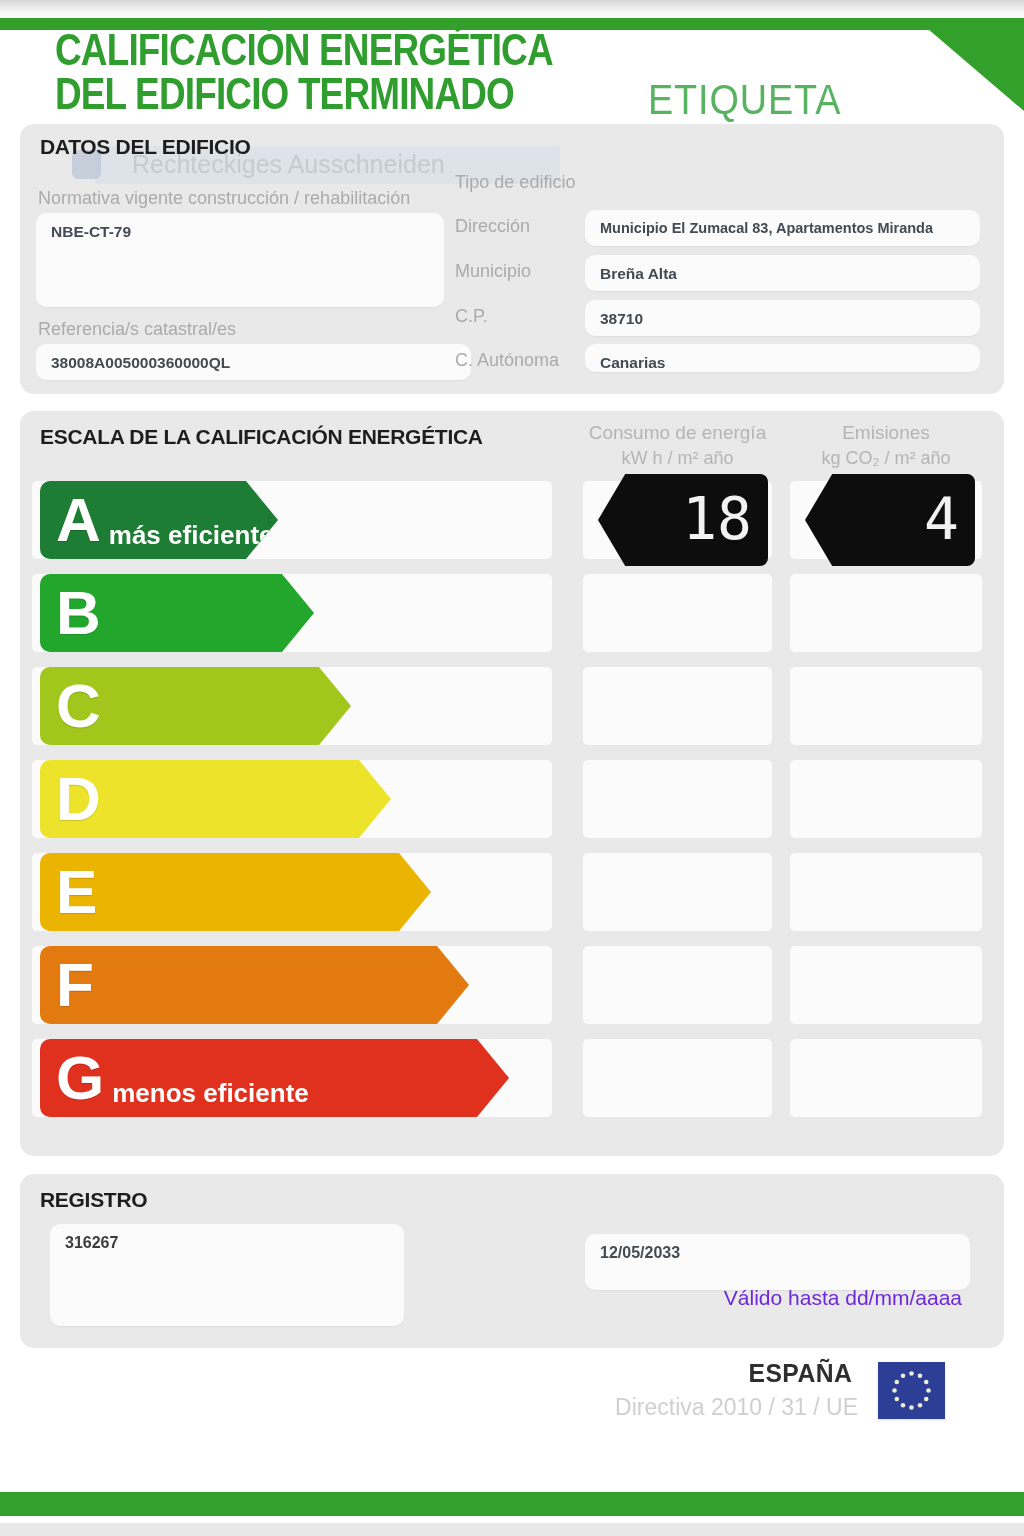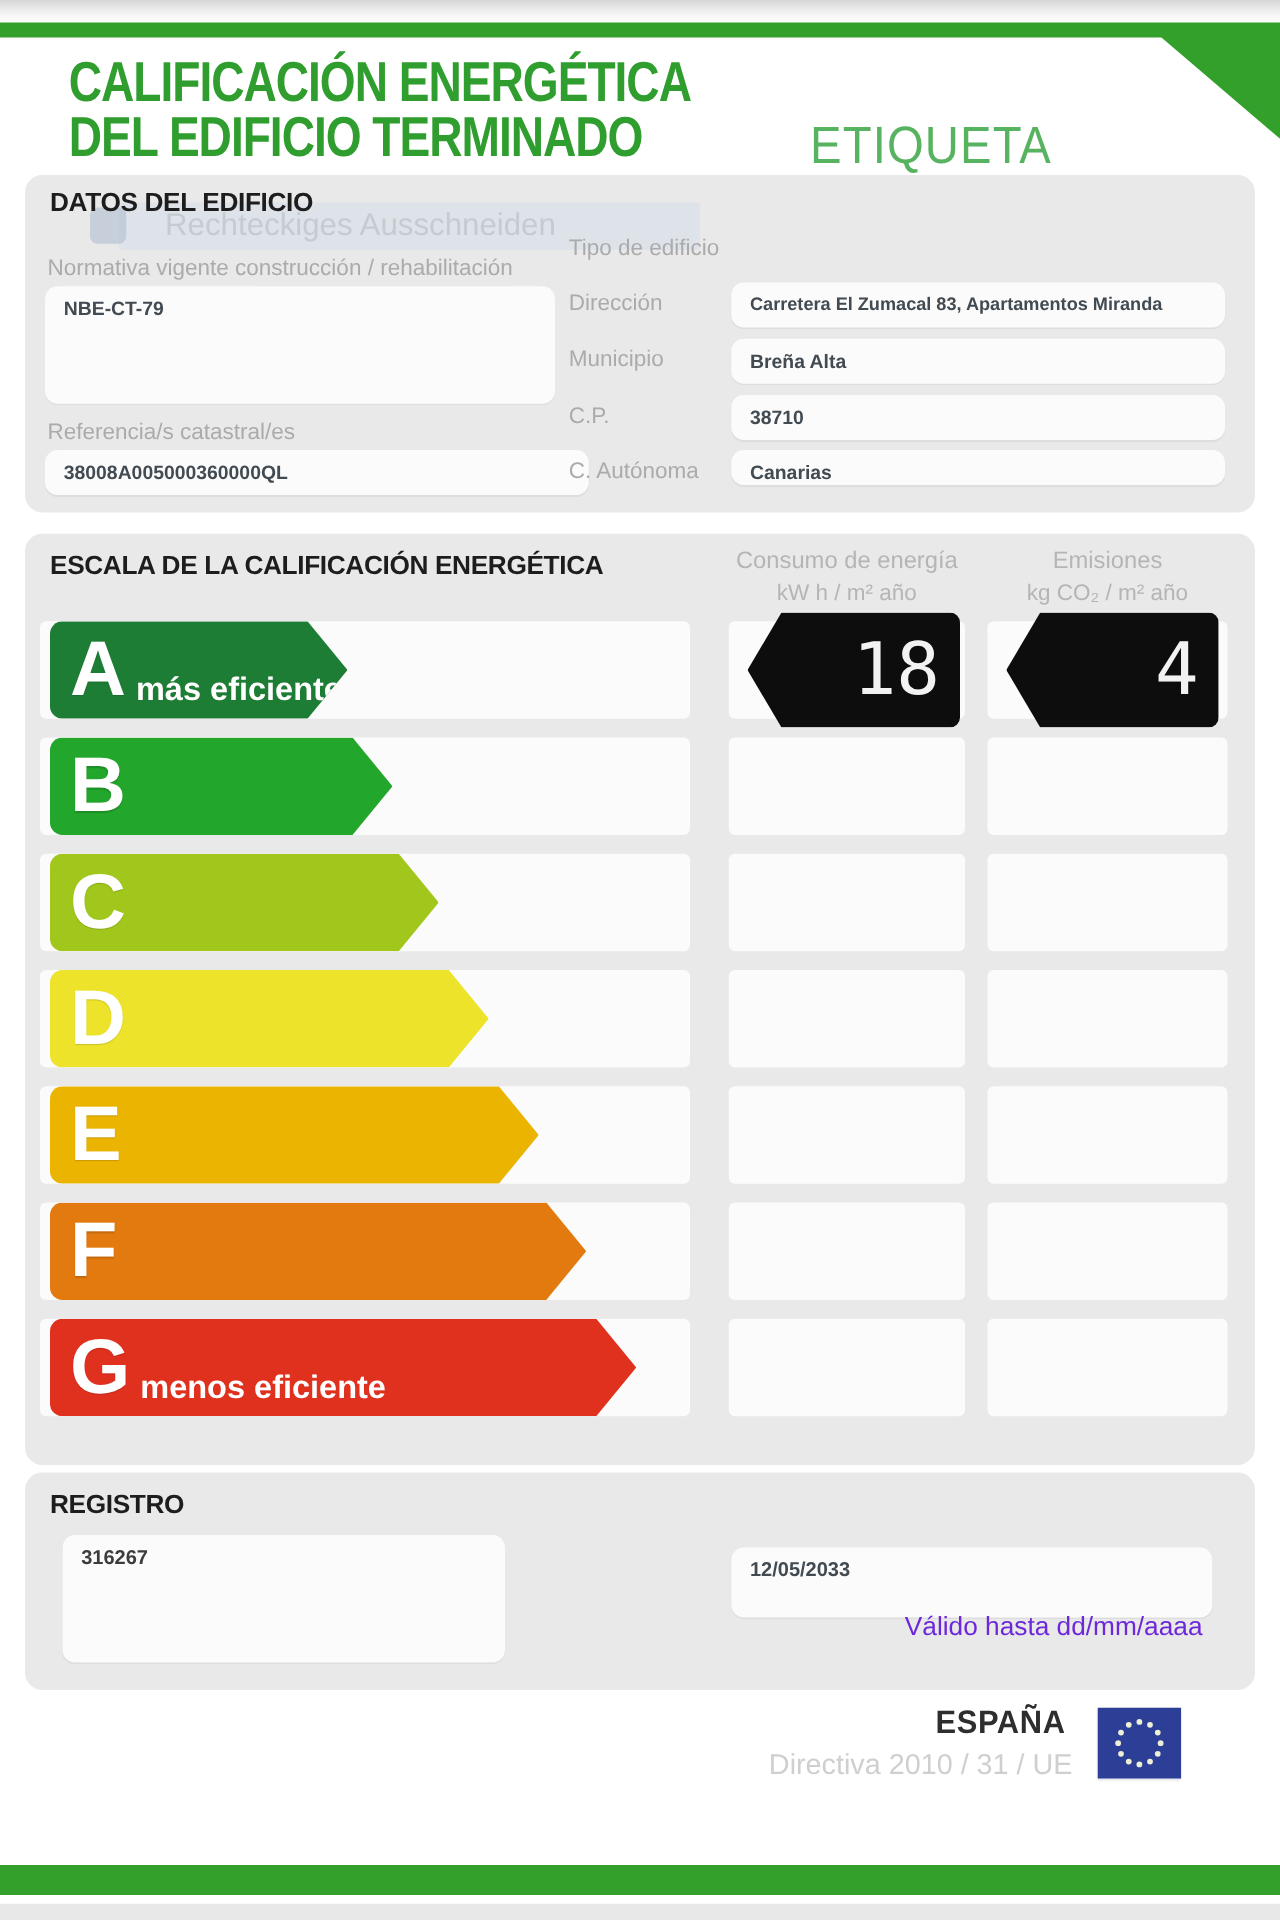--- a/index.html
+++ b/index.html
@@ -8,21 +8,21 @@
     position:relative; width:1024px; height:1536px; overflow:hidden;
     background:#fff; font-family:"Liberation Sans", sans-serif; color:#333;
   }
   
   .top-gradient { position:absolute; top:0; left:0; right:0; height:17px;
     background:linear-gradient(180deg,#d6d6d6 0%,#f6f6f6 70%,#fdfdfd 100%); }
   .top-bar { position:absolute; top:18px; left:0; right:0; height:12px; background:#34a02c; }
   .corner-triangle { position:absolute; top:29px; right:0; width:96px; height:82px;
     background:#34a02c; clip-path:polygon(0 0,100% 0,100% 100%); }
   
-  .header { position:relative; height:96px; margin-top:44px; }
+  .header { position:relative; height:96px; margin-top:28px; }
   .title { position:absolute; left:55px; top:0; color:#2f9e2e; font-weight:700;
     font-size:45px; line-height:0.98; letter-spacing:-1px;
     transform:scaleX(0.82); transform-origin:left top; white-space:nowrap; }
   .etiqueta { position:absolute; left:648px; top:48px; color:#47ab50; font-size:42px;
     font-weight:400; letter-spacing:1px; transform:scaleX(0.9); transform-origin:left top;
     opacity:0.9; white-space:nowrap; }
   
   .panel { position:relative; margin:0 20px; background:#e9e9e9; border-radius:14px; }
   .section-title { position:absolute; left:20px; font-weight:700; font-size:21px;
     color:#1d1d1d; letter-spacing:-0.3px; }
@@ -59,21 +59,21 @@
   .note { font-size:26px; font-weight:700; margin-left:8px; position:relative; top:15px;
     white-space:nowrap; }
   .value-arrow { position:absolute; top:-7px; width:170px; height:92px; background:#0d0d0d;
     border-radius:8px;
     clip-path:polygon(0 50%, 16% 0, 100% 0, 100% 100%, 16% 100%); }
   .value-arrow span { display:block; line-height:90px; text-align:right; padding-right:16px;
     font-family:"DejaVu Sans Mono", monospace; font-size:58px; color:#f2f2f2; }
   .va-consumo { left:578px; }
   .va-emis { left:785px; }
   
-  #registro { margin-top:6px; height:174px; }
+  #registro { margin-top:18px; height:174px; }
   #registro .section-title { top:14px; }
   .valid-hint { position:absolute; right:42px; top:112px; color:#6d28d9; font-size:21px; }
   
   .footer { position:relative; height:80px; margin-top:8px; }
   .espana { position:absolute; right:172px; top:2px; font-size:26px; font-weight:700;
     color:#2e2e2e; letter-spacing:0.5px; transform:scaleX(0.95); transform-origin:right top; }
   .directiva { position:absolute; right:166px; top:38px; font-size:23px; color:#cfcfcf;
     white-space:nowrap; }
   .eu-flag { position:absolute; right:79px; top:6px; width:67px; height:57px;
     box-shadow:0 1px 2px rgba(0,0,0,0.15); }
@@ -108,21 +108,21 @@
       <div class="box-value">NBE-CT-79</div>
     </div>
     <div class="gray-label" style="left:18px; top:195px;">Referencia/s catastral/es</div>
     <div class="white-box" style="left:16px; top:220px; width:435px; height:36px;">
       <div class="box-value">38008A005000360000QL</div>
     </div>
 
     <div class="gray-label" style="left:435px; top:48px;text-align:center;">Tipo de edificio</div>
     <div class="gray-label" style="left:435px; top:92px;">Dirección</div>
     <div class="white-box" style="left:565px; top:86px; width:395px; height:36px;">
-      <div class="box-value" style="font-size:14.5px;">Carretera El Zumacal 83, Apartamentos Miranda</div>
+      <div class="box-value" style="font-size:14.5px;">Municipio El Zumacal 83, Apartamentos Miranda</div>
     </div>
     <div class="gray-label" style="left:435px; top:137px;">Municipio</div>
     <div class="white-box" style="left:565px; top:131px; width:395px; height:36px;">
       <div class="box-value">Breña Alta</div>
     </div>
     <div class="gray-label" style="left:435px; top:182px;">C.P.</div>
     <div class="white-box" style="left:565px; top:176px; width:395px; height:36px;">
       <div class="box-value">38710</div>
     </div>
     <div class="gray-label" style="left:435px; top:226px;">C. Autónoma</div>

